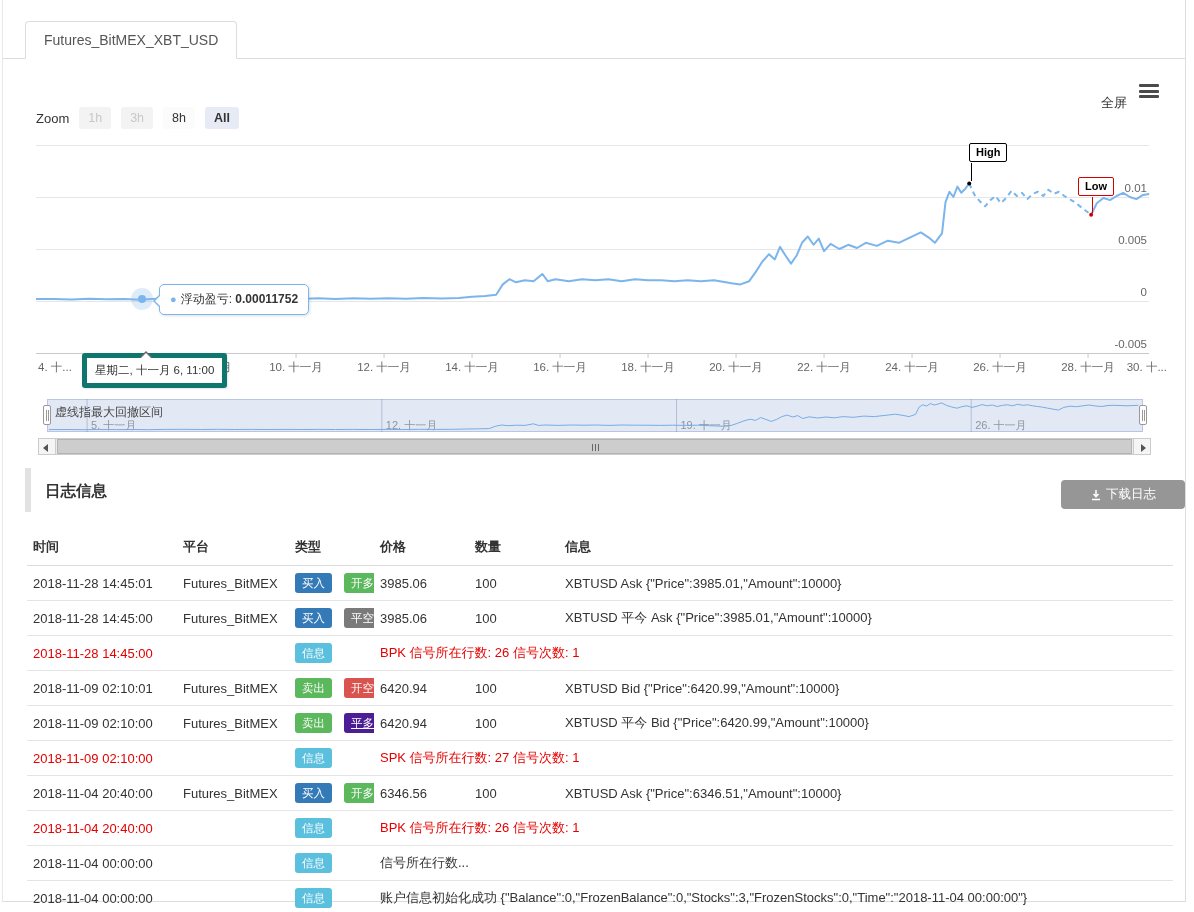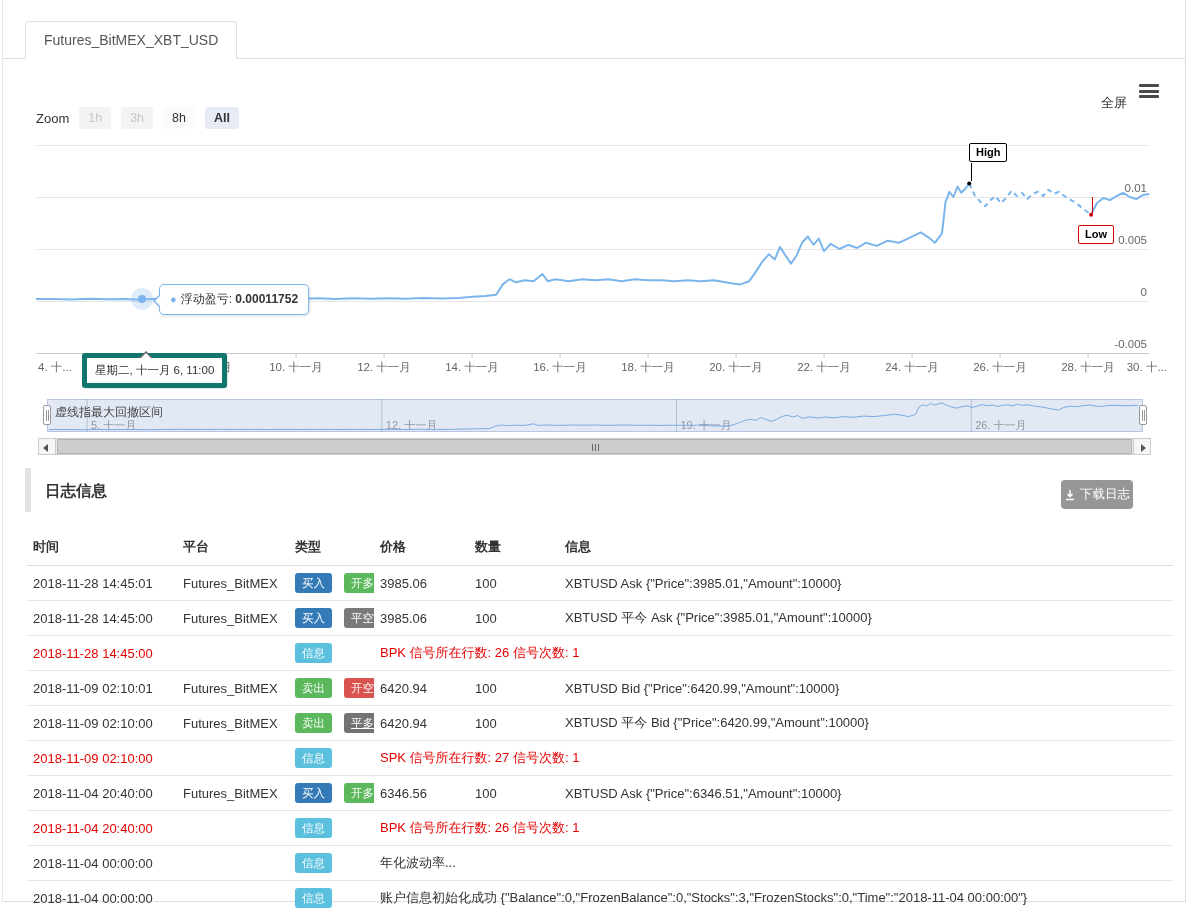--- a/index.html
+++ b/index.html
@@ -43,21 +43,21 @@
   .tooltip .tval { font-weight:bold; }
   .datebox { position:absolute; left:79px; top:353px; background:#fff; border:5px solid #0f766e; border-radius:3px;
              padding:5px 8px; font-size:11.5px; color:#333; white-space:nowrap; box-shadow:1px 1px 2px rgba(0,0,0,0.1); }
   .datebox::before { content:""; position:absolute; left:52px; top:-7px; border:7px solid transparent; border-top:none; border-bottom:7px solid #666; }
   .datebox::after  { content:""; position:absolute; left:53.5px; top:-5px; border:5.5px solid transparent; border-top:none; border-bottom:5.5px solid #fff; }
 
   
   .flag { position:absolute; background:#fff; font-size:11px; font-weight:bold; color:#000;
           padding:2px 6px 3px; border-radius:2px; white-space:nowrap; }
   .flag.high { left:966px; top:143px; border:1px solid #000; }
-  .flag.low  { left:1075px; top:177px; border:1px solid #d40000;margin-top:48px; }
+  .flag.low  { left:1075px; top:177px; border:1px solid #d40000; }
   .stem { position:absolute; width:1px; }
   .stem.high { left:968px; top:163px; height:18px; background:#000; }
   .stem.low  { left:1089px; top:197px; height:16px; background:#d40000; }
 
   
   .navmask { position:absolute; left:44px; top:399px; width:1096px; height:33px;
              background:rgba(102,133,194,0.18); border:1px solid rgba(102,133,194,0.35); }
   .navnote { position:absolute; left:52px; top:404px; font-size:12px; color:#444; }
   .handle { position:absolute; top:405px; width:8px; height:20px; background:#fff; border:1px solid #999; border-radius:2px; cursor:ew-resize; }
   .handle::before { content:""; position:absolute; left:2px; top:4px; width:1px; height:11px; background:#999; box-shadow:2px 0 0 #999; }
@@ -70,21 +70,21 @@
   .sb-btn .tri { position:absolute; top:4.5px; width:0; height:0; border:4px solid transparent; }
   .sb-btn.l .tri { left:4px; border-right:5px solid #555; border-left:none; }
   .sb-btn.r .tri { left:7px; border-left:5px solid #555; border-right:none; }
   .sb-thumb { position:absolute; left:54px; top:439px; width:1075px; height:15px; background:#cdcdcd; border:1px solid #b3b3b3; cursor:grab; }
   .sb-grip { position:absolute; left:50%; top:3.5px; width:1px; height:7px; background:#666; box-shadow:3px 0 0 #666,-3px 0 0 #666; }
 
   
   .log-bar { position:absolute; left:22px; top:468px; width:6px; height:44px; background:#e2e2e2; }
   .log-title { position:absolute; left:42px; top:481px; font-size:15.5px; font-weight:bold; color:#333; }
   .dl-btn { position:absolute; left:1058px; top:480px; background:#969696; color:#fff; border:none; border-radius:4px;
-            padding:6px 3px; font-size:12.5px; cursor:pointer; display:flex; align-items:center; gap:4px; }
+            padding:6px 29px; font-size:12.5px; cursor:pointer; display:flex; align-items:center; gap:4px; }
 
   .logtable { position:absolute; left:24px; top:528px; width:1146px; border-collapse:collapse; table-layout:fixed; }
   .logtable th { text-align:left; font-size:13px; color:#333; padding:10px 6px 9px; border-bottom:1px solid #ddd; font-weight:bold; }
   .logtable td { font-size:13px; color:#333; padding:7px 6px; border-bottom:1px solid #e5e5e5; overflow:hidden; white-space:nowrap; }
   .logtable tr.red td.t, .logtable tr.red td.msg { color:#e60000; }
   .badge { display:inline-block; padding:2.5px 7px; border-radius:3px; color:#fff; font-size:11.5px; margin-right:12px; }
 </style>
 </head>
 <body>
 
@@ -244,21 +244,21 @@
           <td class="t">2018-11-09 02:10:01</td>
           <td class="p">Futures_BitMEX</td>
           <td class="b"><span class="badge" style="background: rgb(92, 184, 92);">卖出</span><span class="badge" style="background: rgb(217, 83, 79);">开空</span></td>
           <td class="pr">6420.94</td>
           <td class="q">100</td>
           <td class="msg">XBTUSD Bid {"Price":6420.99,"Amount":10000}</td>
         </tr>
         <tr>
           <td class="t">2018-11-09 02:10:00</td>
           <td class="p">Futures_BitMEX</td>
-          <td class="b"><span class="badge" style="background: rgb(92, 184, 92);">卖出</span><span class="badge" style="background: #737373; text-decoration: underline;">平多</span></td>
+          <td class="b"><span class="badge" style="background: rgb(92, 184, 92);">卖出</span><span class="badge" style="background: #4c1d95; text-decoration: underline;">平多</span></td>
           <td class="pr">6420.94</td>
           <td class="q">100</td>
           <td class="msg">XBTUSD 平今 Bid {"Price":6420.99,"Amount":10000}</td>
         </tr>
         <tr class="red">
           <td class="t">2018-11-09 02:10:00</td>
           <td class="p"></td>
           <td class="b"><span class="badge" style="background: rgb(91, 192, 222);">信息</span></td>
           <td class="msg" colspan="3">SPK 信号所在行数: 27 信号次数: 1</td>
         </tr>
@@ -273,21 +273,21 @@
         <tr class="red">
           <td class="t">2018-11-04 20:40:00</td>
           <td class="p"></td>
           <td class="b"><span class="badge" style="background: rgb(91, 192, 222);">信息</span></td>
           <td class="msg" colspan="3">BPK 信号所在行数: 26 信号次数: 1</td>
         </tr>
         <tr>
           <td class="t">2018-11-04 00:00:00</td>
           <td class="p"></td>
           <td class="b"><span class="badge" style="background: rgb(91, 192, 222);">信息</span></td>
-          <td class="msg" colspan="3">年化波动率...</td>
+          <td class="msg" colspan="3">信号所在行数...</td>
         </tr>
         <tr>
           <td class="t">2018-11-04 00:00:00</td>
           <td class="p"></td>
           <td class="b"><span class="badge" style="background: rgb(91, 192, 222);">信息</span></td>
           <td class="msg" colspan="3">账户信息初始化成功 {"Balance":0,"FrozenBalance":0,"Stocks":3,"FrozenStocks":0,"Time":"2018-11-04 00:00:00"}</td>
         </tr>
       </tbody>
   </table>
 

